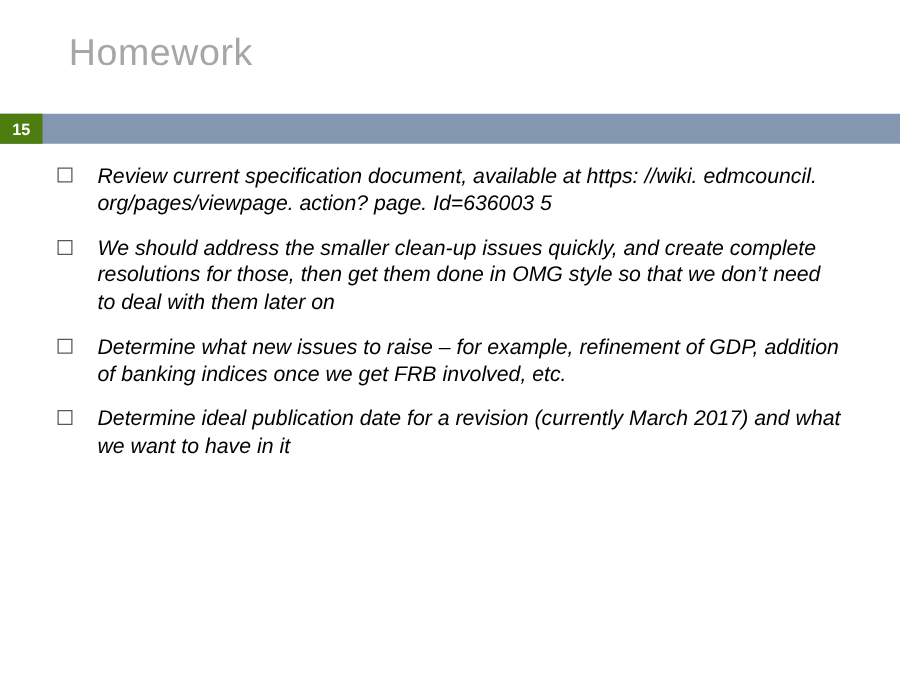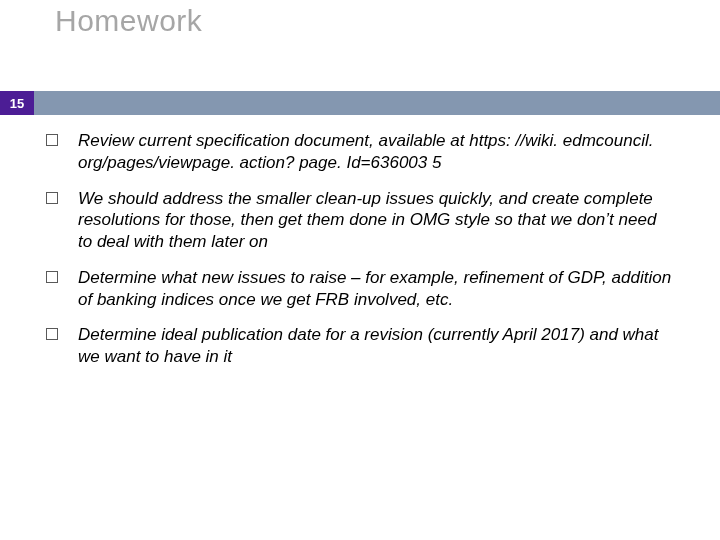--- a/index.html
+++ b/index.html
@@ -14,41 +14,41 @@
   }
   .slide {
     position: relative;
     width: 720px;
     height: 540px;
     box-sizing: border-box;
   }
   .title {
     position: absolute;
     left: 55px;
-    top: 4px;
+    top: 26px;
     font-size: 30px;
     color: #a6a6a6;
     font-weight: 400;
     letter-spacing: 0.5px;
   }
   .bar {
     position: absolute;
     left: 0;
     top: 91px;
     height: 24px;
     width: 720px;
     background: #8497b0;
   }
   .pagebox {
     position: absolute;
     left: 0;
     top: 91px;
     width: 34px;
     height: 24px;
-    background: #4c1d95;
+    background: #4d7c0f;
     color: #ffffff;
     font-size: 13px;
     font-weight: 700;
     display: flex;
     align-items: center;
     justify-content: center;
   }
   .content {
     position: absolute;
     left: 46px;
@@ -108,18 +108,18 @@
     <div class="item">
       <span class="bullet"></span>
       <span class="text">
         <span>Determine what new issues to raise – for example, refinement of GDP, addition of banking indices once we get FRB involved, etc.</span><span class="link"></span><span></span>
       </span>
     </div>
 
     <div class="item">
       <span class="bullet"></span>
       <span class="text">
-        <span>Determine ideal publication date for a revision (currently April 2017) and what we want to have in it</span><span class="link"></span><span></span>
+        <span>Determine ideal publication date for a revision (currently March 2017) and what we want to have in it</span><span class="link"></span><span></span>
       </span>
     </div>
 
   </div>
 </div>
 
 </body></html>

